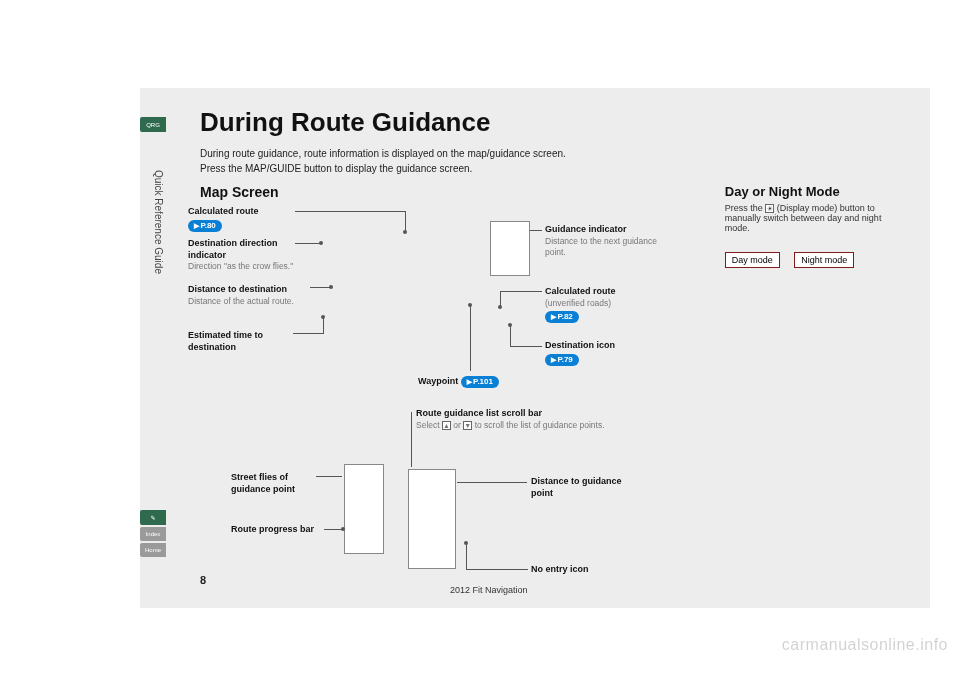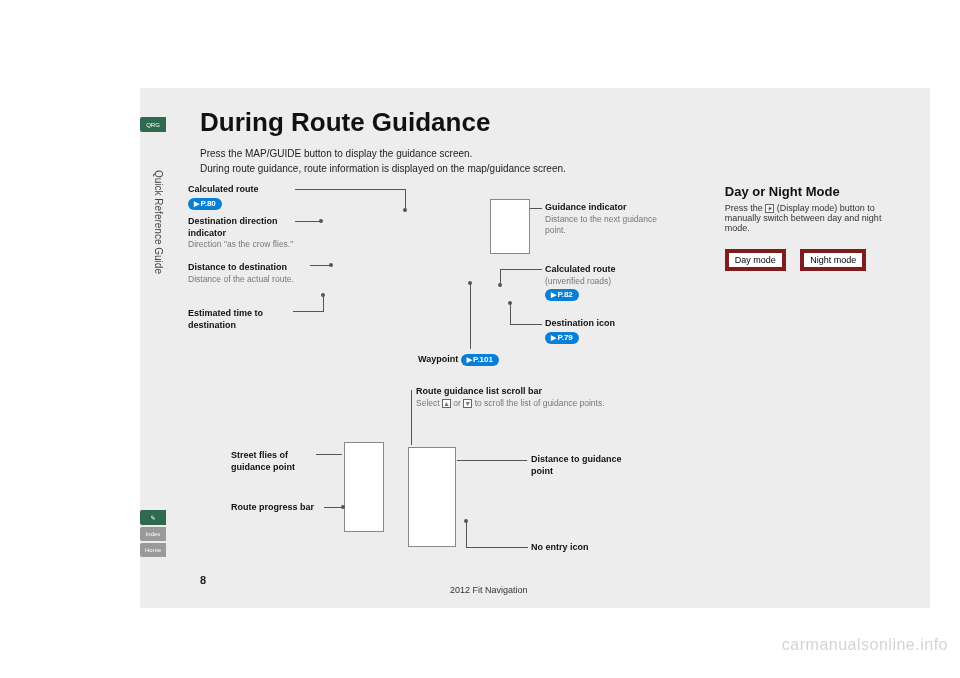--- a/index.html
+++ b/index.html
@@ -20,21 +20,21 @@
     h3 { font-size: 13px; font-weight: bold; color: #111; margin-bottom: 4px; }
     .small { font-size: 9px; color: #333; }
     .pill { display: inline-block; background: #0a7fd6; color: #fff; font-size: 8px; font-weight: bold; border-radius: 8px; padding: 1px 6px; margin-top: 2px; }
     .pill .arrow { font-size: 7px; margin-right: 1px; }
     .callout { position: absolute; font-size: 9px; line-height: 1.3; }
     .callout .title { font-weight: bold; color: #111; font-size: 9px; }
     .callout .sub { color: #777; font-size: 8.5px; }
     .leader { position: absolute; background: #555; }
     .box { position: absolute; border: 1px solid #888; background: #fff; }
     .dot { position: absolute; width: 4px; height: 4px; background: #555; border-radius: 50%; }
-    .btn-box { display: inline-block; border: 4px solid #7f1d1d; background: #fff; font-size: 9px; padding: 2px 6px; margin-right: 10px; }
+    .btn-box { display: inline-block; border: 1px solid #7f1d1d; background: #fff; font-size: 9px; padding: 2px 6px; margin-right: 10px; }
     .inline-icon { display: inline-block; border: 1px solid #666; width: 9px; height: 9px; font-size: 7px; line-height: 8px; text-align: center; vertical-align: middle; background: #fff; }
     .pagenum { position: absolute; left: 200px; bottom: 92px; font-size: 11px; font-weight: bold; color: #222; }
     .footer { position: absolute; left: 450px; bottom: 83px; font-size: 9px; color: #333; }
     .watermark { position: absolute; right: 12px; bottom: 24px; font-size: 16px; color: rgba(0,0,0,0.18); letter-spacing: 0.5px; }
     
     .mapwrap { position: relative; height: 200px; }
     .guidewrap { position: relative; height: 170px; margin-top: 8px; margin-left: 36px; }
     .right-box { position: relative; }
   </style>
 </head>
@@ -48,25 +48,26 @@
 <div class="tab-bottom">
   <div class="tab">✎</div>
   <div class="tab grey">Index</div>
   <div class="tab grey">Home</div>
 </div>
 
 <div class="rotated-label">Quick Reference Guide</div>
 
 <div class="page">
   <h1>During Route Guidance</h1>
+  <p class="intro">During route guidance, route information is displayed on the map/guidance screen.</p>
   <p class="intro">Press the MAP/GUIDE button to display the guidance screen.</p>
-  <p class="intro">During route guidance, route information is displayed on the map/guidance screen.</p>
 
   <div class="cols">
     <div class="left-col">
+      <h2>Map Screen</h2>
 
       <div class="mapwrap">
 
         <div class="box" style="left:290px; top:15px; width:40px; height:55px;"></div>
 
         <div class="callout" style="left:-12px; top:0px; width:110px;">
           <div class="title">Calculated route</div>
           <span class="pill"><span class="arrow">▶</span><span>P.80</span></span>
         </div>
         <div class="leader" style="left:95px; top:5px; width:110px; height:1px;"></div>

